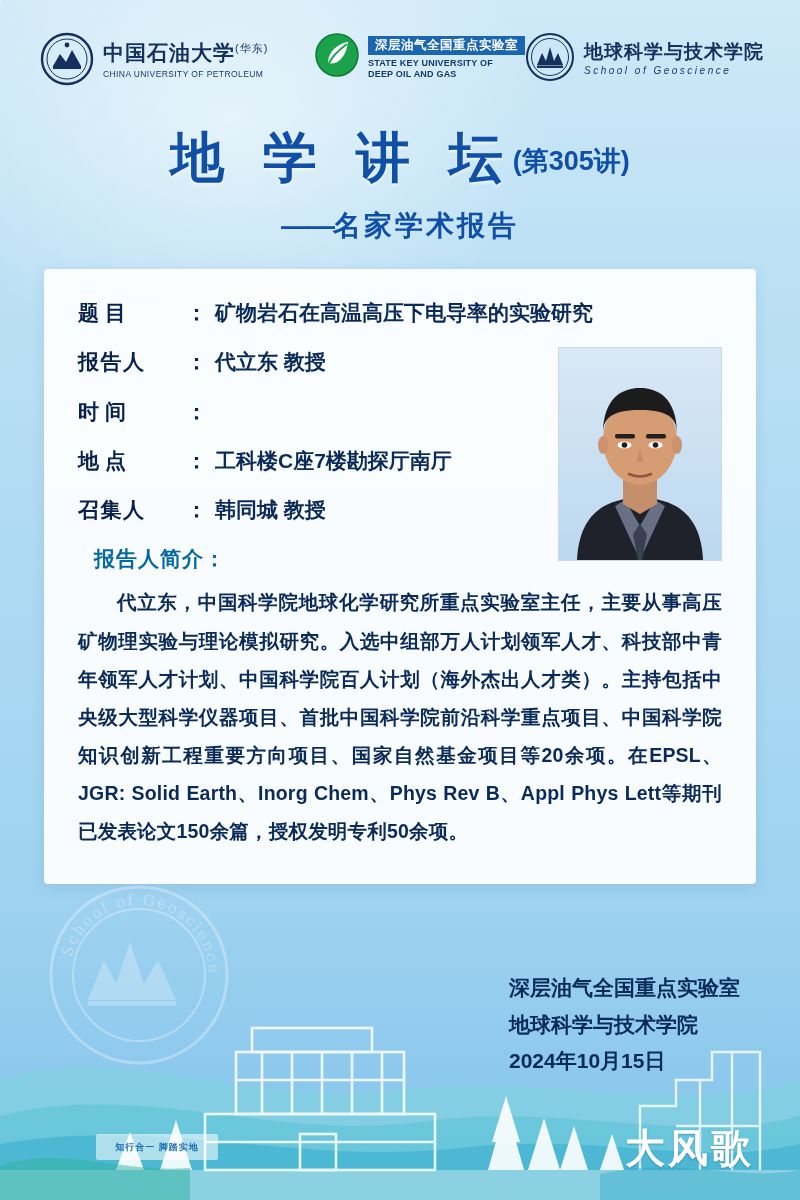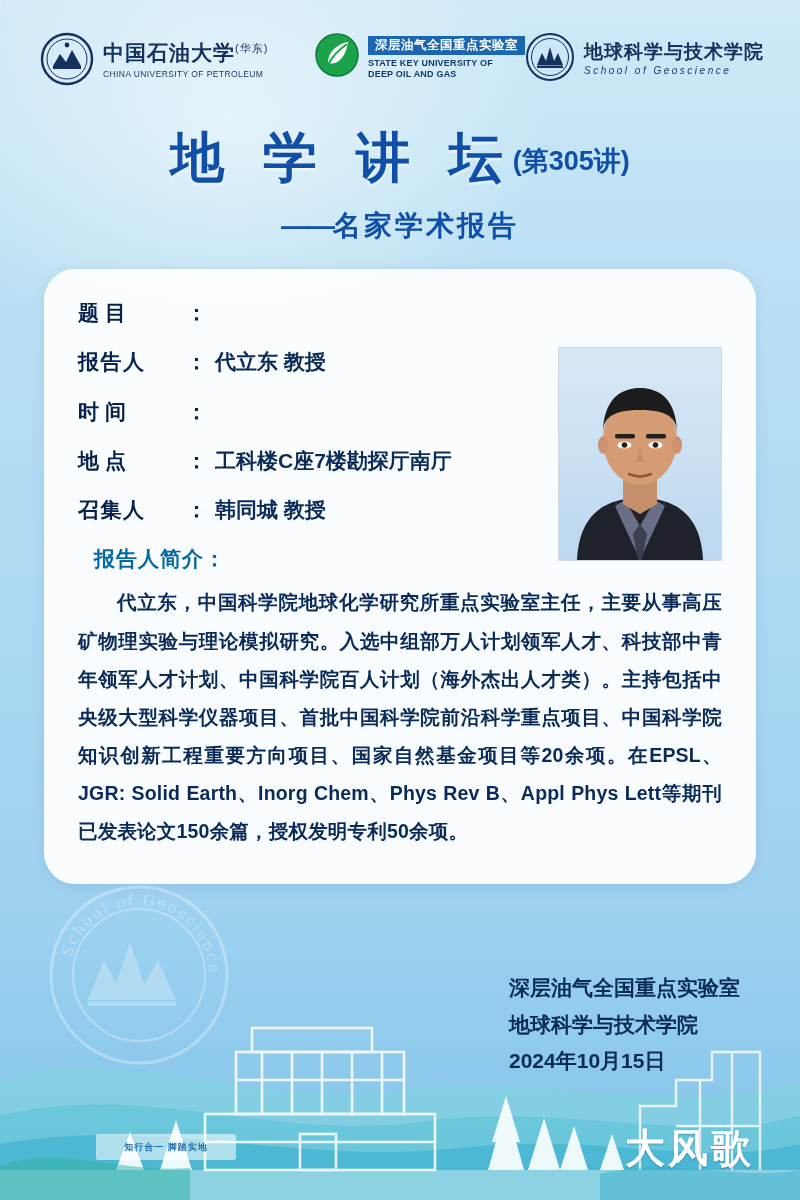--- a/index.html
+++ b/index.html
@@ -148,21 +148,21 @@
     color: #0f4fa8;
     letter-spacing: 3px;
   }
   .title-sub .dash { letter-spacing: -2px; }
 
   
   .card {
     position: relative;
     margin: 24px 44px 0;
     background: rgba(255,255,255,.92);
-    border-radius: 31px;
+    border-radius: 4px;
     padding: 30px 34px 34px;
     box-sizing: border-box;
     box-shadow: 0 3px 14px rgba(20,60,110,.10);
   }
   .info-list { position: relative; z-index: 2; }
   .info-row {
     display: flex;
     align-items: baseline;
     font-size: 21px;
     color: #0b2f66;
@@ -250,21 +250,21 @@
     font-weight: bold;
     color: #ffffff;
     letter-spacing: 3px;
     z-index: 7;
     text-shadow: 0 1px 2px rgba(0,60,120,.35);
   }
   .plaque {
     position: absolute;
     left: 96px;
     bottom: 40px;
-    width: 140px;
+    width: 122px;
     height: 26px;
     background: rgba(255,255,255,.55);
     border-radius: 2px;
     z-index: 7;
     display: flex;
     align-items: center;
     justify-content: center;
     font-size: 9px;
     color: #1b6fb5;
     letter-spacing: 1px;
@@ -371,20 +371,21 @@
 
         <ellipse cx="44" cy="97" rx="5" ry="9" fill="#cc9270"></ellipse>
         <ellipse cx="118" cy="97" rx="5" ry="9" fill="#cc9270"></ellipse>
       </svg>
     </div>
 
     <div class="info-list">
       <div class="info-row">
         <span class="info-label">题目</span>
         <span class="info-colon">：</span>
+        <span class="info-value">矿物岩石在高温高压下电导率的实验研究</span>
       </div>
       <div class="info-row">
         <span class="info-label tight">报告人</span>
         <span class="info-colon">：</span>
         <span class="info-value">代立东  教授</span>
       </div>
       <div class="info-row">
         <span class="info-label">时间</span>
         <span class="info-colon">：</span>
       </div>

